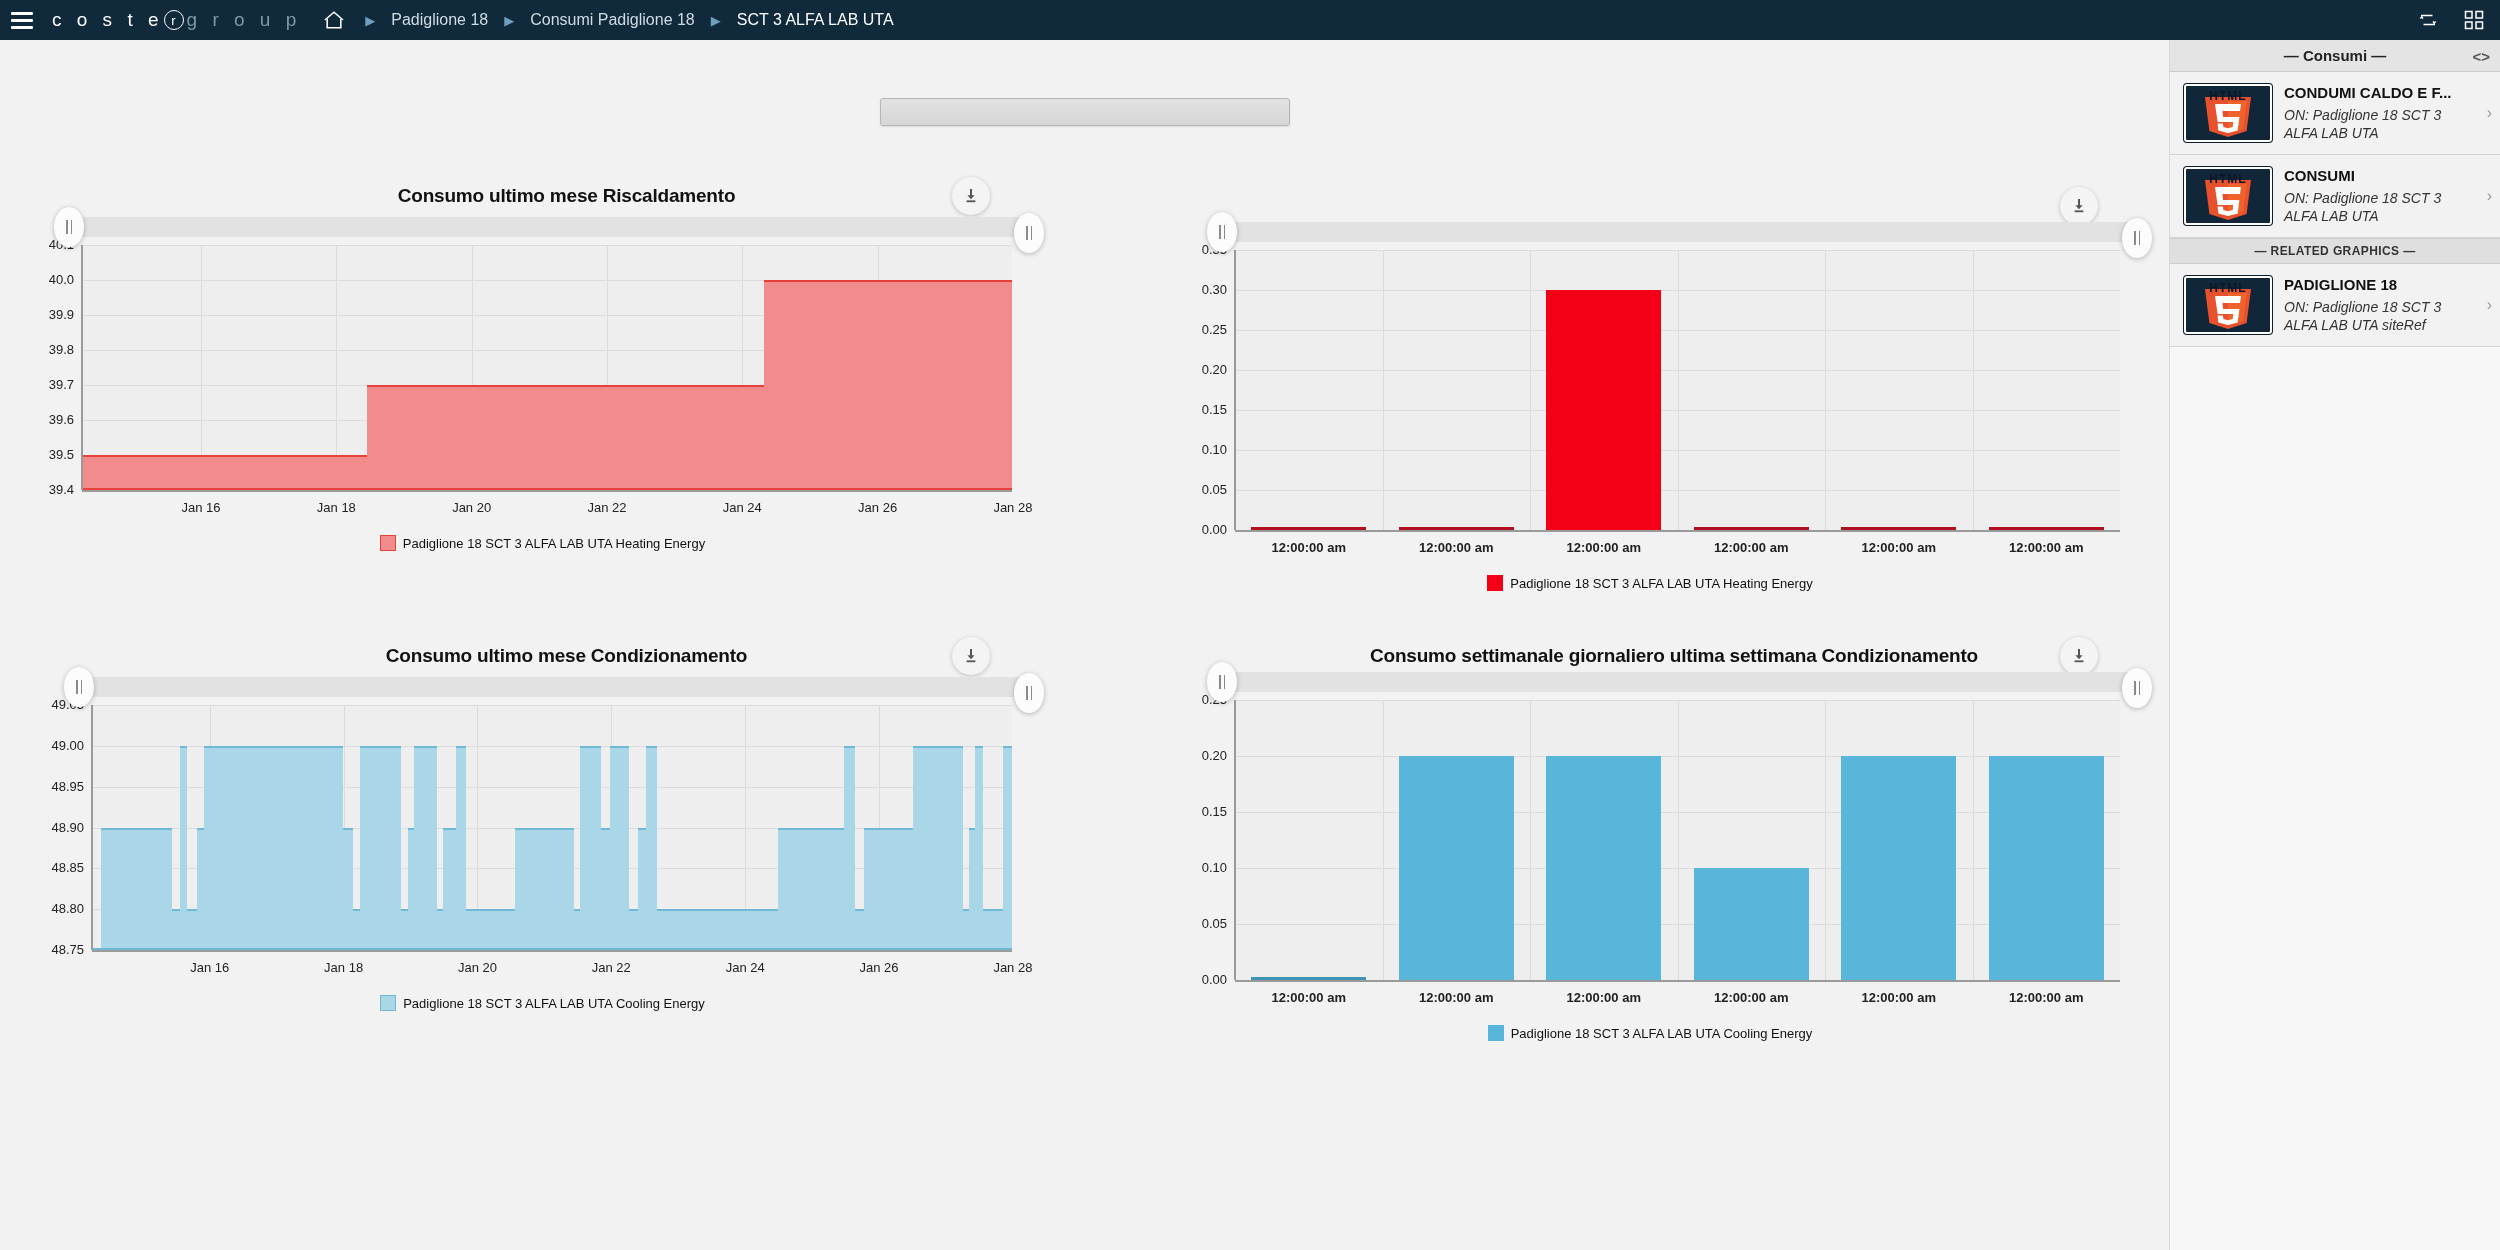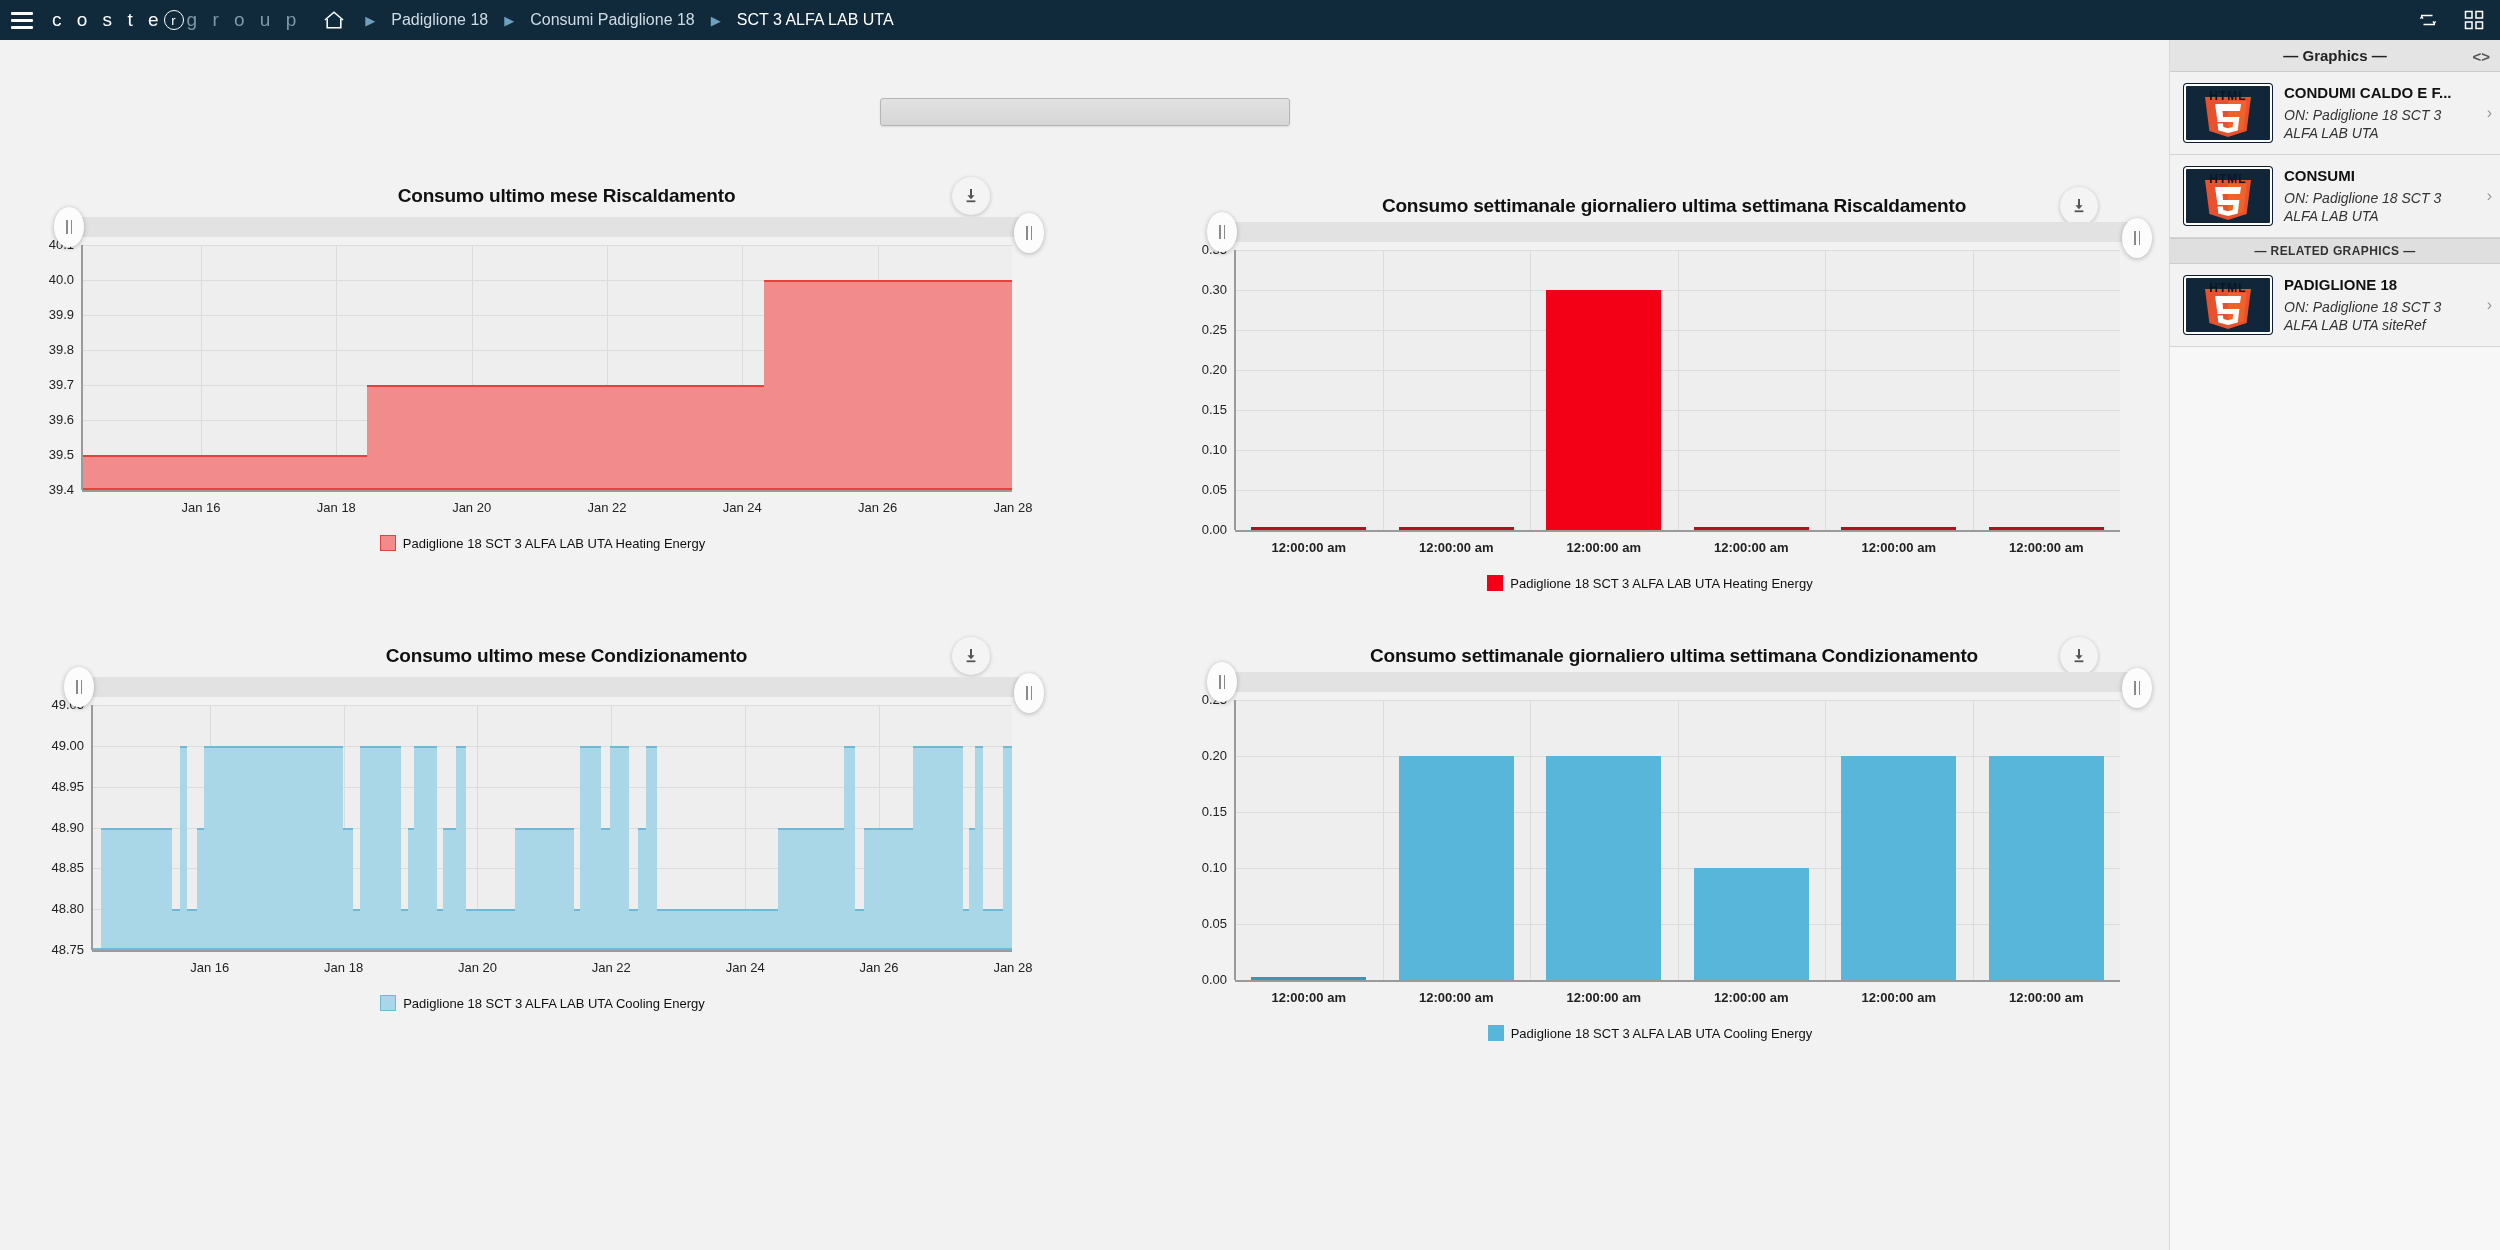--- a/index.html
+++ b/index.html
@@ -274,21 +274,20 @@
           <div class="step-fill" style="left:0;bottom:0;width:100%;height:2px;background:#e8413c;"></div>
         </div>
         <div class="axis-line" style="left:81px;top:60px;width:1.5px;height:245px;"></div>
         <div class="axis-line" style="left:82px;top:305px;width:930px;height:1.5px;"></div>
         <div class="legend" style="left:0;top:350px;">
           <span class="legend-sw" style="background:#f28b8b;border:1.5px solid #e8413c;"></span>
           <span class="legend-txt">Padiglione 18 SCT 3 ALFA LAB UTA Heating Energy</span>
         </div>
       </div>
       <div class="chart-panel" style="left:1130px;top:155px;width:1040px;height:450px;">
-        <div class="chart-title" style="position:absolute;top:0;left:0;right:0;">Consumo settimanale giornaliero ultima settimana Riscaldamento</div>
         <div class="dl-btn" style="top:-8px;right:72px;">
           <svg width="16" height="16" viewBox="0 0 16 16" fill="#555">
             <path d="M7 1h2v6.2h2.6L8 11.3 4.4 7.2H7z"></path>
             <rect x="3.6" y="12.4" width="8.8" height="1.8"></rect>
           </svg>
         </div>
         <div class="scrollbar-track" style="left:93px;top:27px;width:909px;"></div>
         <div class="sl-handle" style="left:77px;top:17px;">
           <i></i>
           <i></i>
@@ -514,21 +513,21 @@
         <div class="legend" style="left:0;top:380px;">
           <span class="legend-sw" style="background:#57b6da;"></span>
           <span class="legend-txt">Padiglione 18 SCT 3 ALFA LAB UTA Cooling Energy</span>
         </div>
       </div>
     </div>
 </div>
 
 <div class="sidebar">
   <div class="side-head">
-    <span>— Graphics —</span>
+    <span>— Consumi —</span>
     <span class="collapse">&lt;&gt;</span>
   </div>
   <div id="sidebar-root">
       <div class="side-item">
         <div class="thumb">
           <div class="html5-word">HTML</div>
           <svg width="54" height="44" viewBox="0 0 54 44" style="margin-top:7px">
             <path d="M4 2 L50 2 L45.6 36 L27 42 L8.4 36 Z" fill="#e8512e"></path>
             <path d="M27 6 L27 38.6 L42.2 34 L45.9 6 Z" fill="#f06529" opacity=".85"></path>
             <path d="M14 9 h26 l-1 7 H21.5 l .6 6 H38.4 l-1.7 13.5 L27 38 l-9.7-2.6 -.7-7 h5.4l.35 3.6 4.65 1.3 4.7-1.3 .5-5H16.6 Z" fill="#ffffff"></path>

